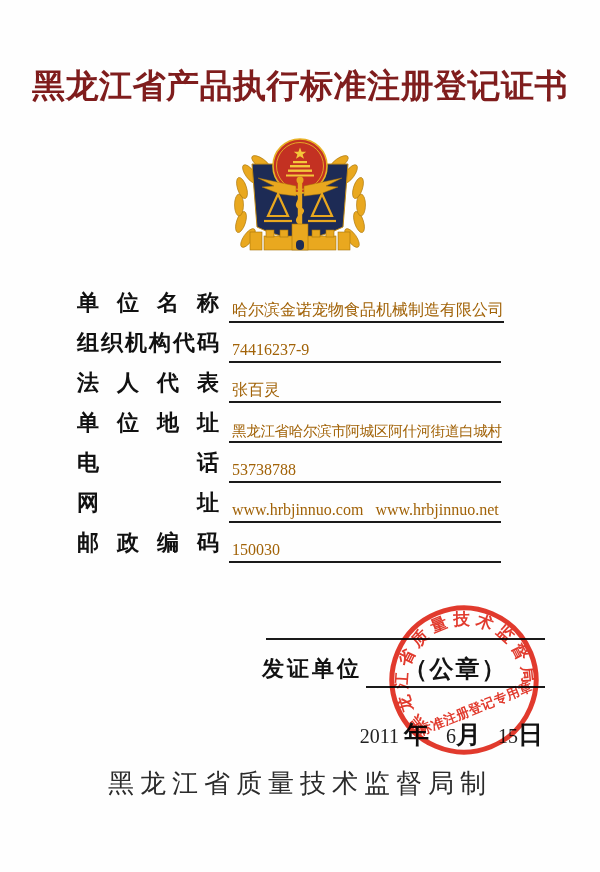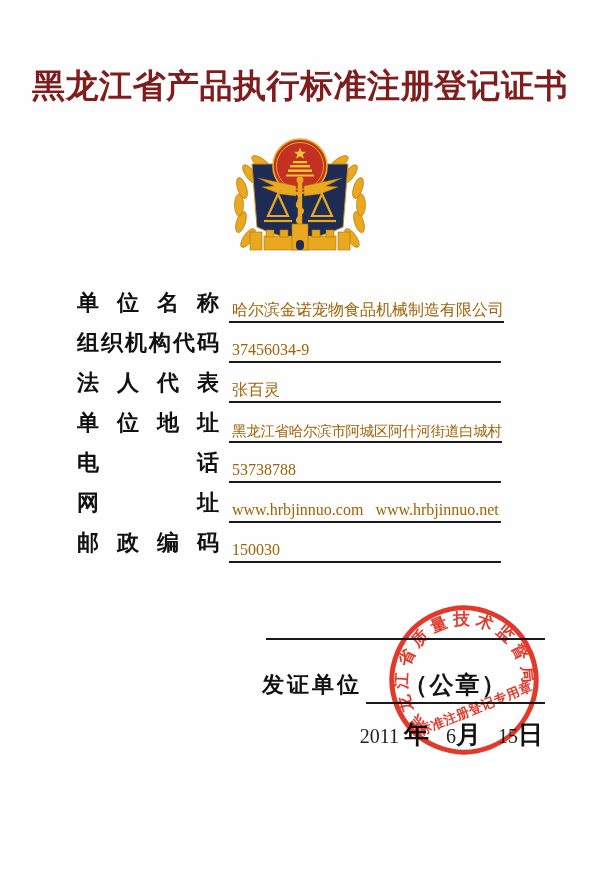--- a/index.html
+++ b/index.html
@@ -29,21 +29,21 @@
   .f-value{
     flex:1;margin-left:10px;border-bottom:2px solid #1a1a1a;
     font-family:"Liberation Serif",serif;font-size:16px;line-height:1;
     padding:0 0 3px 3px;white-space:pre;color:#a16207;
   }
   .f-value.dense{font-size:14.5px;letter-spacing:-0.3px;}
 
   
   .issue{position:absolute;left:262px;top:604px;width:283px;}
   .i-row{display:flex;align-items:flex-end;height:36px;}
-  .i-row.second{margin-top:28px;justify-content:space-between;}
+  .i-row.second{margin-top:12px;justify-content:space-between;}
   .i-label{font-size:22px;font-weight:bold;letter-spacing:3px;line-height:1;padding-bottom:8px;white-space:nowrap;color:#111;}
   .i-value{
     flex:1;margin-left:4px;border-bottom:2px solid #1a1a1a;text-align:center;
     font-size:24px;font-weight:bold;letter-spacing:2px;line-height:1;padding-bottom:5px;color:#141414;
   }
   .date-row{
     position:absolute;left:262px;top:718px;width:283px;display:flex;
     justify-content:flex-end;align-items:baseline;padding-right:2px;box-sizing:border-box;
   }
   .d-num{font-family:"Liberation Serif",serif;font-size:20px;color:#222;text-align:right;}
@@ -134,21 +134,21 @@
     </svg>
   </div>
 
   <div class="fields">
     <div class="f-row">
       <div class="f-label">单位名称</div>
       <div class="f-value">哈尔滨金诺宠物食品机械制造有限公司</div>
     </div>
     <div class="f-row">
       <div class="f-label">组织机构代码</div>
-      <div class="f-value">37456034-9</div>
+      <div class="f-value">74416237-9</div>
     </div>
     <div class="f-row">
       <div class="f-label">法人代表</div>
       <div class="f-value">张百灵</div>
     </div>
     <div class="f-row">
       <div class="f-label">单位地址</div>
       <div class="f-value dense">黑龙江省哈尔滨市阿城区阿什河街道白城村</div>
     </div>
     <div class="f-row">
@@ -195,14 +195,15 @@
       <g transform="rotate(-22 77 77)">
         <circle cx="77" cy="77" r="72" fill="none" stroke="#e02b1d" stroke-width="5"></circle>
         <text font-size="16.5" font-weight="bold" fill="#e02b1d" letter-spacing="5" font-family="Liberation Sans, sans-serif">
           <textPath href="#sealArc" startOffset="50%" text-anchor="middle">黑龙江省质量技术监督局</textPath>
         </text>
         <text x="77" y="112" text-anchor="middle" font-size="13" font-weight="bold" fill="#e02b1d" letter-spacing="0.5" font-family="Liberation Sans, sans-serif">标准注册登记专用章</text>
       </g>
     </svg>
   </div>
 
+  <div class="footer">黑龙江省质量技术监督局制</div>
 
 </div>
 
 </body></html>

